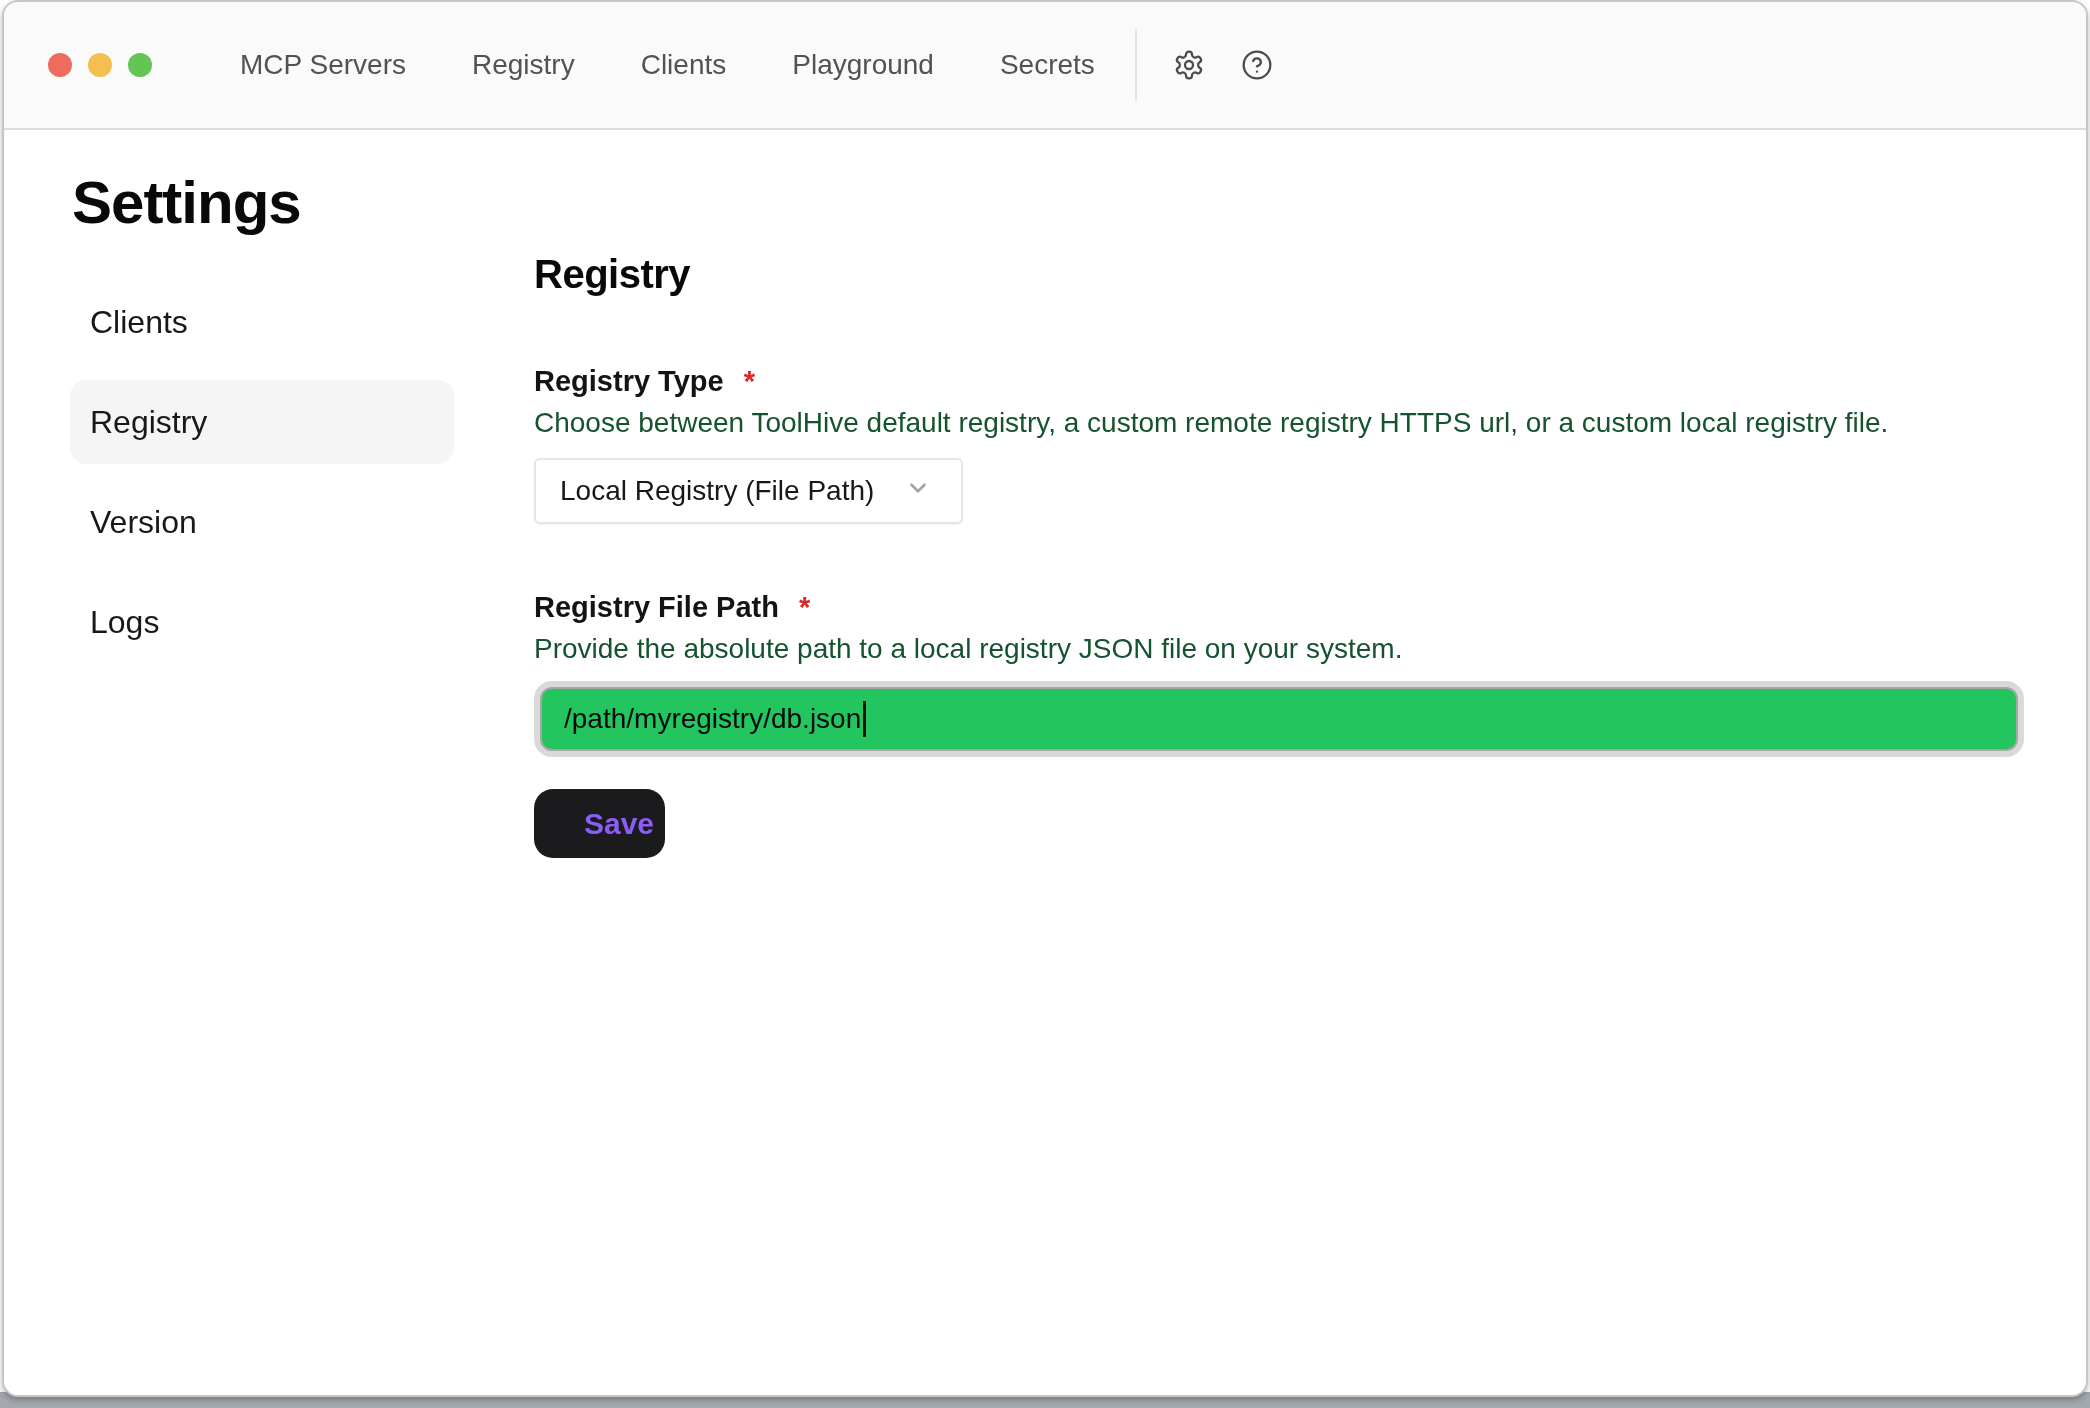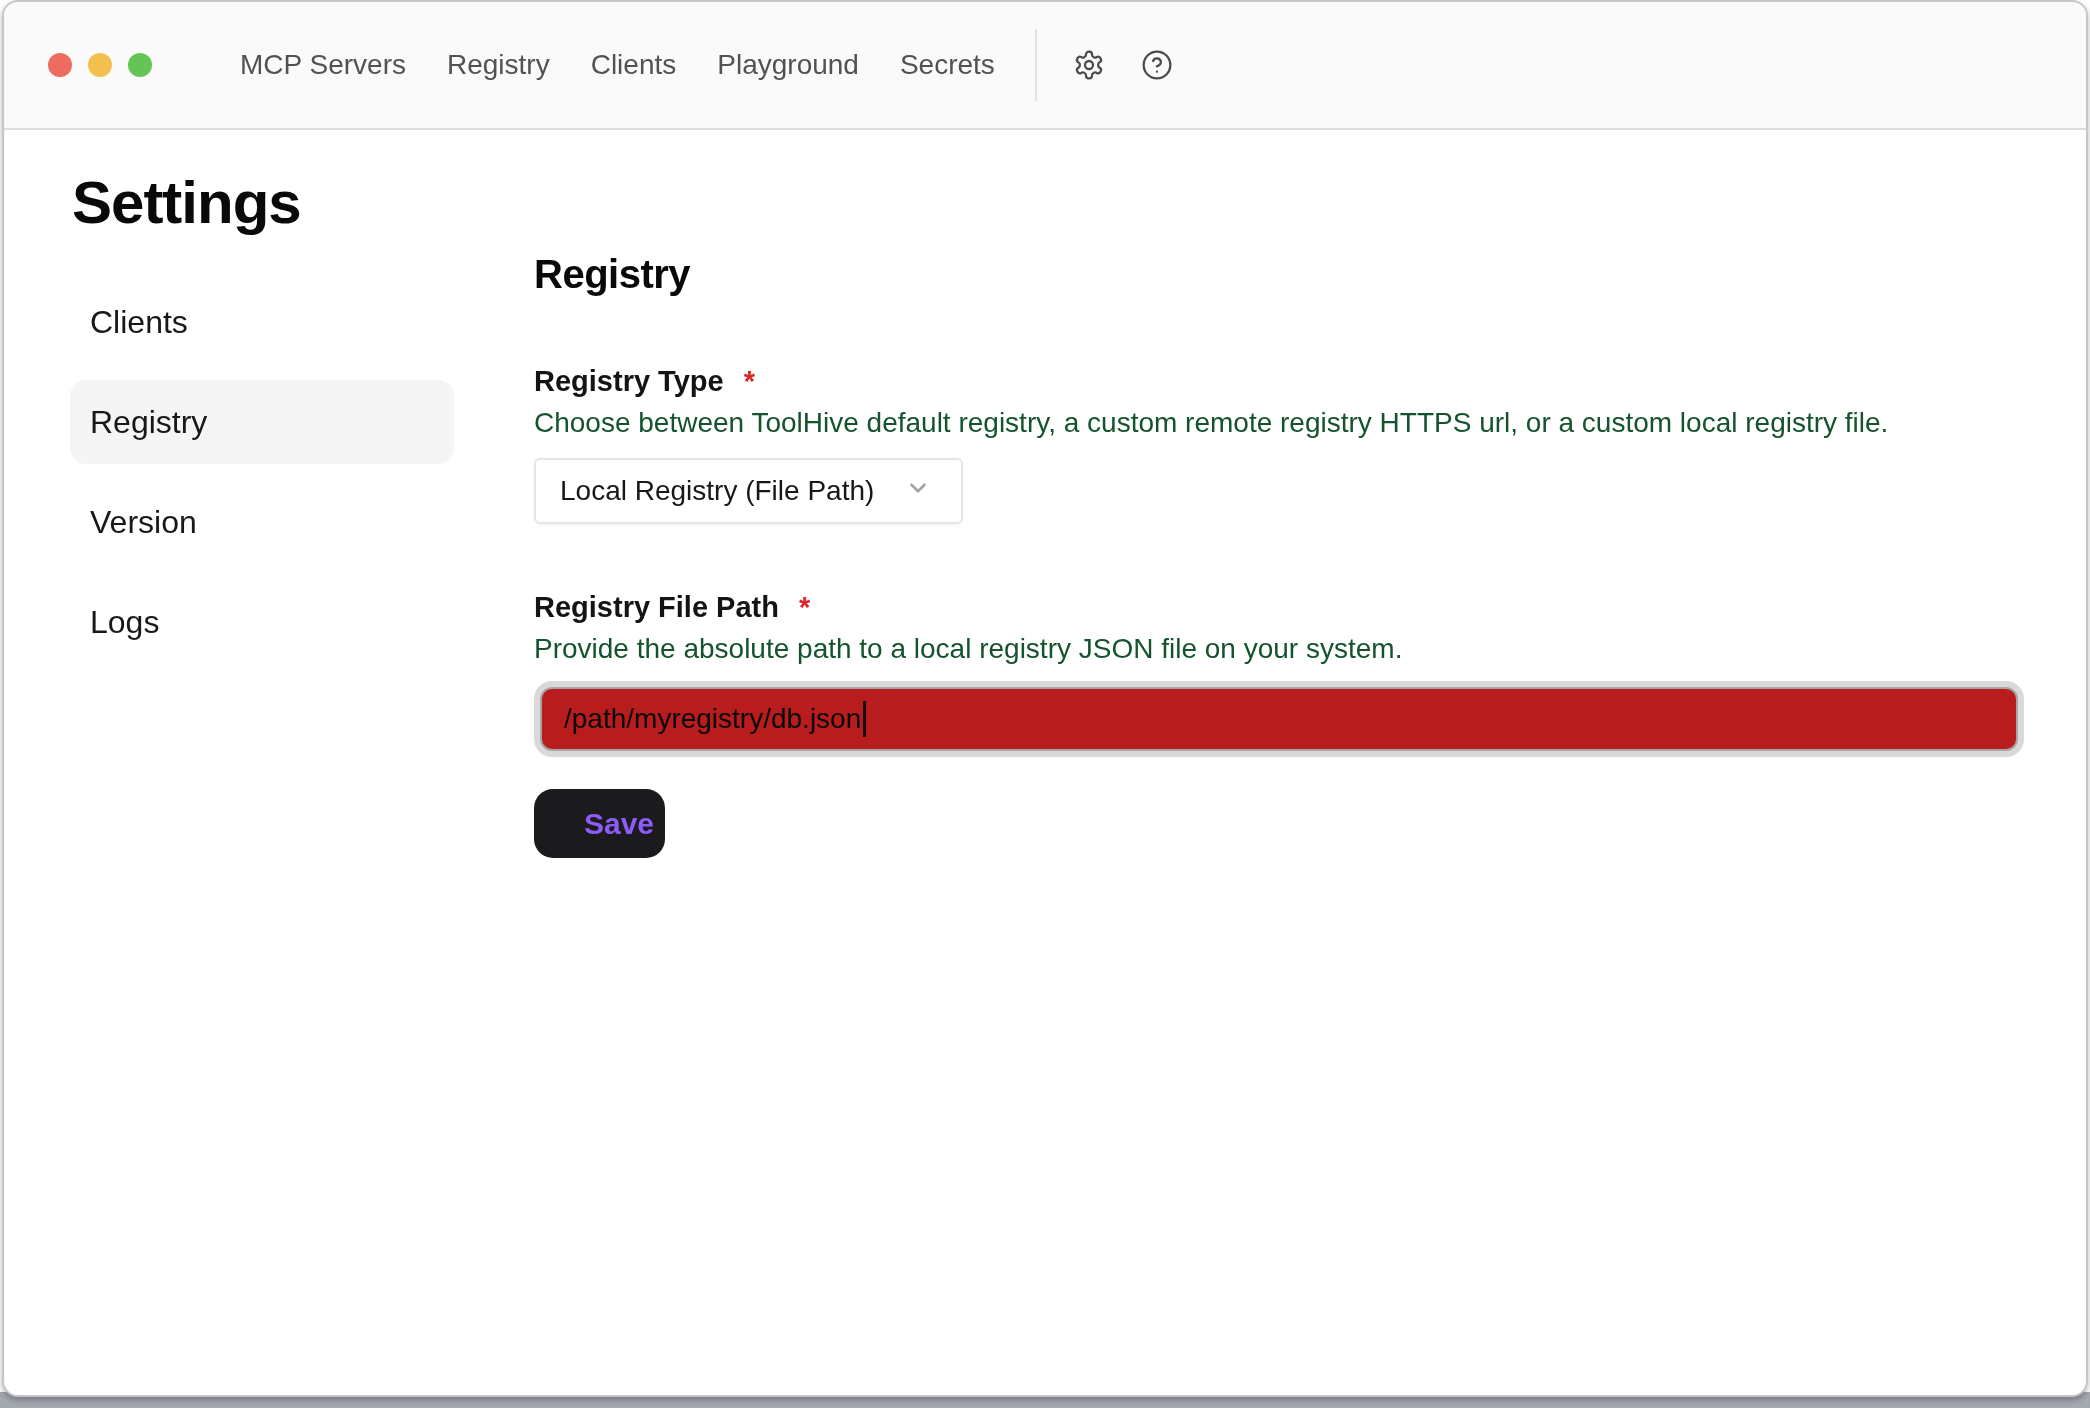--- a/index.html
+++ b/index.html
@@ -25,21 +25,21 @@
   .titlebar {
     height:126px; background:#fafafa;
     border-bottom:2px solid #dcdcdc;
     display:flex; align-items:center;
   }
   .traffic-lights { display:flex; gap:16px; padding-left:44px; width:106px; }
   .light { width:24px; height:24px; border-radius:50%; }
   .light.red    { background:#ed6b5f; }
   .light.yellow { background:#f5bf4f; }
   .light.green  { background:#62c554; }
-  .topnav { display:flex; gap:41px; margin-left:86px; align-items:center; }
+  .topnav { display:flex; gap:66px; margin-left:86px; align-items:center; }
   .topnav .nav-item {
     font-size:28px; color:#525252; line-height:1; cursor:default; white-space:nowrap;
   }
   .titlebar-sep { width:2px; height:72px; background:#e3e3e3; margin-left:40px; }
   .icon-btn { margin-left:36px; display:flex; align-items:center; justify-content:center; }
   .icon-btn svg { display:block; }
   
   .content { padding:0 0 0 66px; }
   .page-title {
     margin:40px 15px 0 2px;
@@ -80,21 +80,21 @@
     box-shadow:0 1px 3px rgba(0,0,0,0.05);
     display:flex; align-items:center; justify-content:space-between;
     padding:0 30px 0 24px;
     font-size:28px; color:#18181b; cursor:default;
   }
   .select-trigger .chev { flex:none; margin-left:16px; }
   .textbox-wrap { margin-top:20px; }
   .textbox {
     margin-left:6px;
     width:1478px; height:64px; box-sizing:border-box;
-    background:#b91c1c;
+    background:#22c55e;
     border:2px solid #a6a6a6; border-radius:12px;
     box-shadow:0 0 0 6px #d9d9d9;
     display:flex; align-items:center;
     padding:0 20px 0 22px;
     font-size:28px; color:#0a0a0a;
     cursor:text;
   }
   .caret {
     display:inline-block; width:3px; height:36px;
     background:#111111; margin-left:2px;

